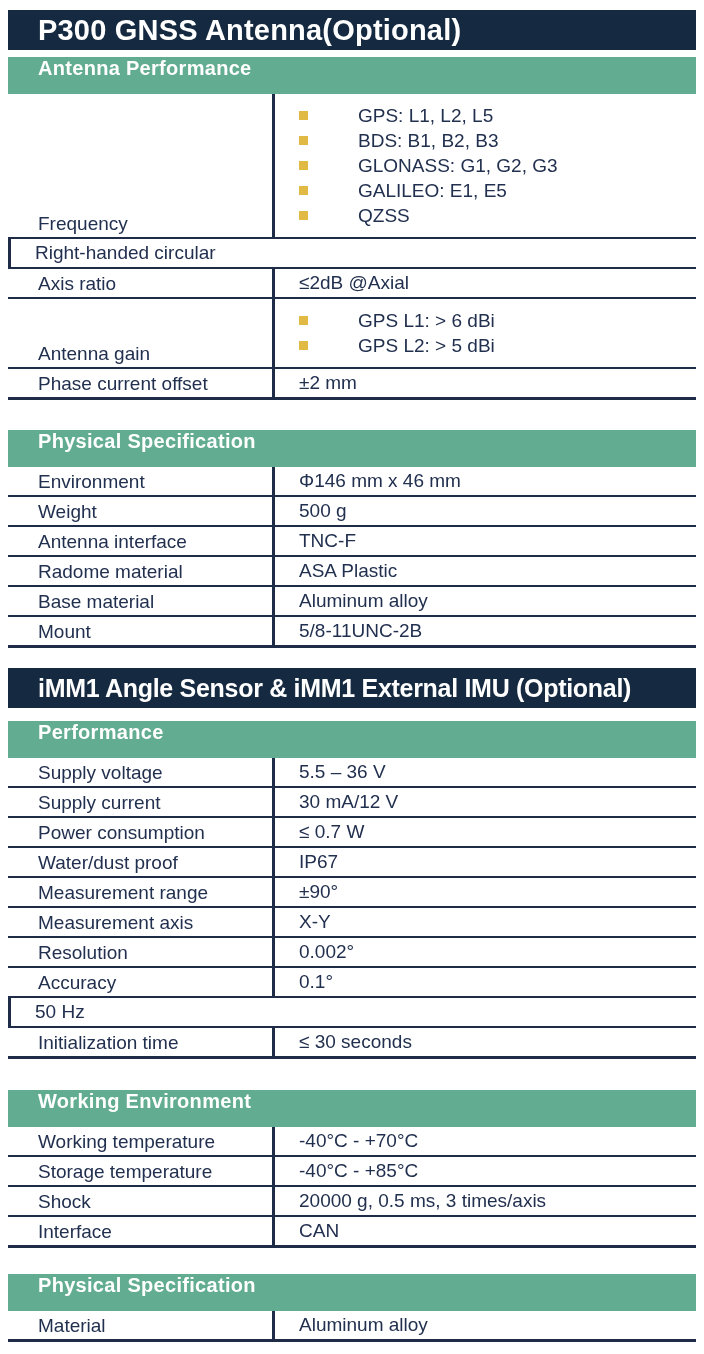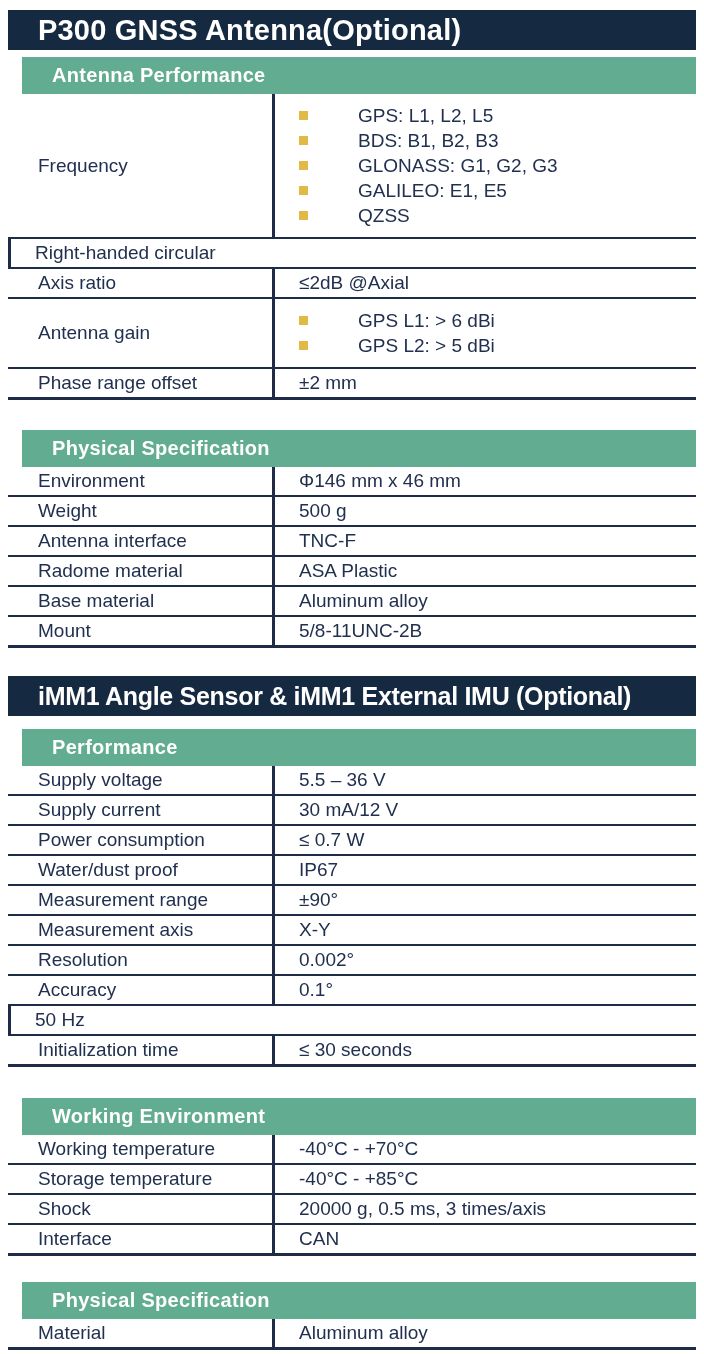--- a/index.html
+++ b/index.html
@@ -34,24 +34,23 @@
   }
   .title-bar.compact .title-text {
     font-size: 25px;
     letter-spacing: -0.3px;
   }
   
   .teal-bar {
     background: #62ac92;
     height: 37px;
     display: flex;
-    align-items: center;
+    align-items: flex-start;
     padding-left: 30px;
     box-sizing: border-box;
-    margin-left: 14px;
   }
   .teal-bar .teal-text {
     color: #ffffff;
     font-weight: bold;
     font-size: 20px;
     letter-spacing: 0.3px;
   }
   
   .spec-table {
     color: #22304f;
@@ -65,21 +64,21 @@
   }
   .spec-row.last {
     border-bottom-width: 3px;
   }
   .cell-label {
     width: 264px;
     flex: 0 0 264px;
     box-sizing: border-box;
     padding: 2px 6px 2px 30px;
     display: flex;
-    align-items: center;
+    align-items: flex-end;
   }
   .cell-value {
     flex: 1;
     border-left: 3px solid #1e2c48;
     box-sizing: border-box;
     padding: 2px 6px 2px 24px;
     display: flex;
     align-items: center;
   }
   .bullets {
@@ -97,21 +96,21 @@
     width: 9px;
     height: 9px;
     background: #e0ba45;
     margin-right: 10px;
     flex: 0 0 9px;
   }
   
   .mt7  { margin-top: 7px; }
   .mt13 { margin-top: 13px; }
   .mt26 { margin-top: 26px; }
-  .mt28 { margin-top: 28px; }
+  .mt28 { margin-top: 20px; }
   .mt30 { margin-top: 30px; }
   .mt31 { margin-top: 31px; }
 </style>
 </head>
 <body>
 
 <div class="page">
 
   <div class="title-bar">
     <span class="title-text">P300 GNSS Antenna(Optional)</span>
@@ -181,21 +180,21 @@
           <li>
               <span class="sq"></span>
               <span>GPS L2: &gt; 5 dBi</span>
             </li>
         </ul>
       </div>
     </div>
 
     <div class="spec-row last">
       <div class="cell-label">
-        <span>Phase range offset</span>
+        <span>Phase current offset</span>
       </div>
       <div class="cell-value">
         <span>±2 mm</span>
       </div>
     </div>
 
   </div>
 
   <div class="teal-bar mt30">
     <span class="teal-text">Physical Specification</span>

